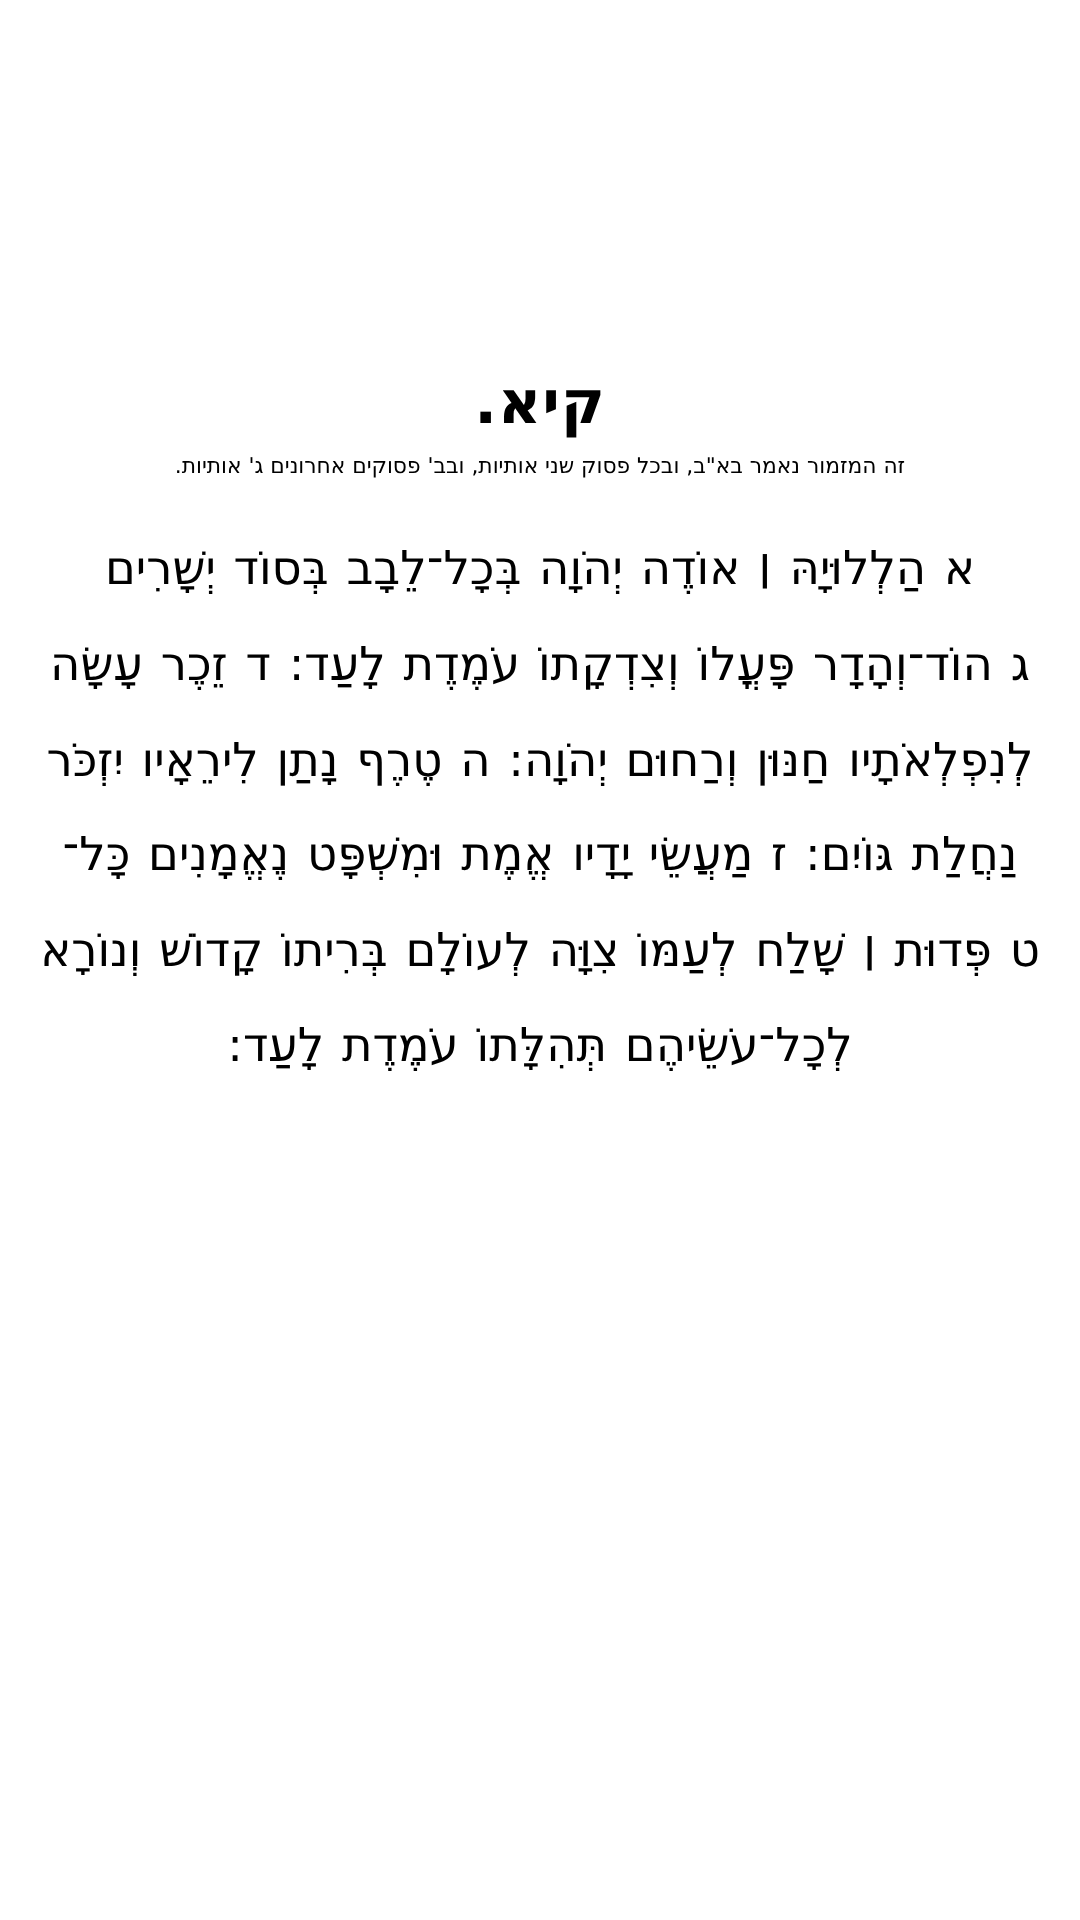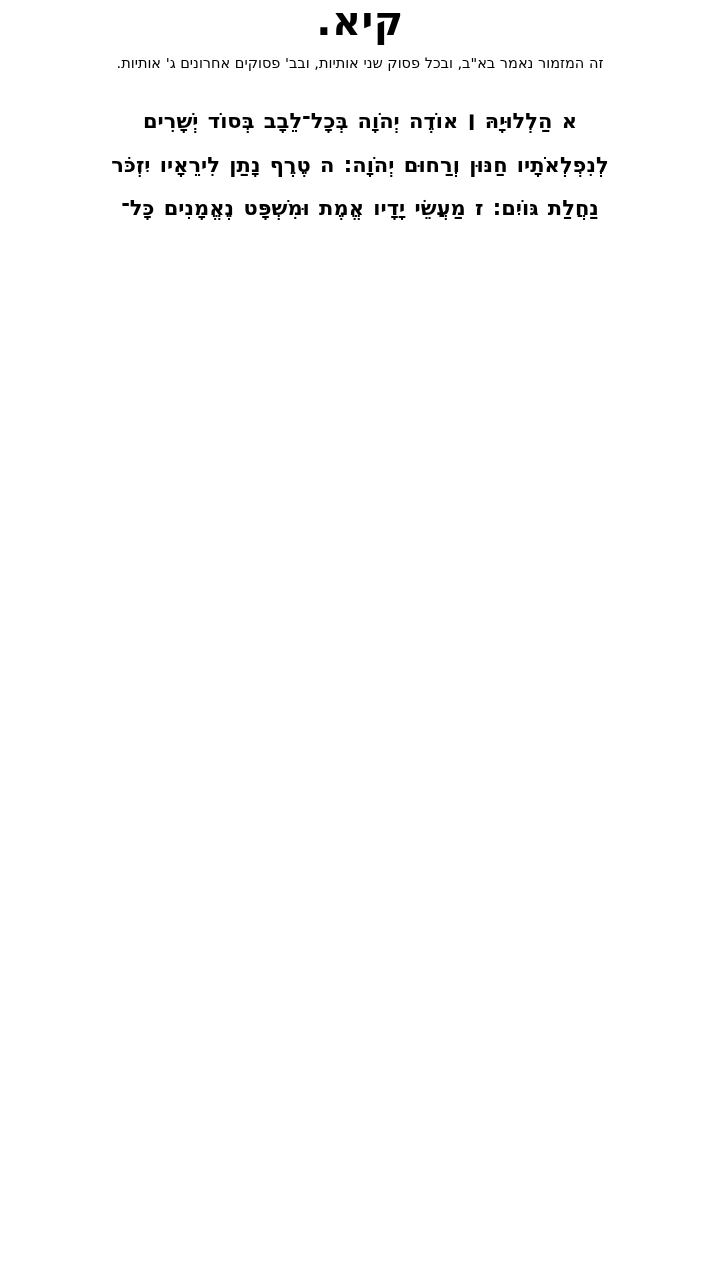--- a/index.html
+++ b/index.html
@@ -19,44 +19,45 @@
     height: 1280px;
     box-sizing: border-box;
     padding: 0 10px;
     position: relative;
   }
   .chapter-number {
     text-align: center;
     font-size: 40px;
     font-weight: bold;
     letter-spacing: 0.5px;
+    margin-top: 248px;
     line-height: 1.05;
     font-family: "DejaVu Sans", sans-serif;
   }
   .intro {
     margin-top: 10px;
     padding: 0 4px;
     font-size: 14.5px;
     line-height: 1.55;
     text-align: center;
     font-family: "DejaVu Sans", sans-serif;
   }
   .intro .intro-line {
     display: block;
     white-space: nowrap;
   }
   .body-text {
     margin-top: 26px;
     padding: 0 6px;
-    font-size: 21px;
+    font-size: 31px;
     line-height: 2.05;
     text-align: justify;
     text-align-last: center;
     font-family: "DejaVu Sans", sans-serif;
-    font-weight: bold;
+    font-weight: normal;
     letter-spacing: 0px;
     word-spacing: 2px;
   }
   .psalm-line {
     display: block;
     white-space: nowrap;
     text-align: center;
   }
 </style>
 </head>
@@ -65,17 +66,20 @@
 <div class="page">
 
   <div class="chapter-number">קיא.</div>
 
   <div class="intro">
     <span class="intro-line">זה המזמור נאמר בא"ב, ובכל פסוק שני אותיות, ובב' פסוקים אחרונים ג' אותיות.</span>
   </div>
 
   <div class="body-text">
     <span class="psalm-line">א הַלְלוּיָהּ ׀ אוֹדֶה יְהֹוָה בְּכָל־לֵבָב בְּסוֹד יְשָׁרִים</span>
+    <span class="psalm-line">ג הוֹד־וְהָדָר פָּעֳלוֹ וְצִדְקָתוֹ עֹמֶדֶת לָעַד: ד זֵכֶר עָשָׂה</span>
     <span class="psalm-line">לְנִפְלְאֹתָיו חַנּוּן וְרַחוּם יְהֹוָה: ה טֶרֶף נָתַן לִירֵאָיו יִזְכֹּר</span>
     <span class="psalm-line">נַחֲלַת גּוֹיִם: ז מַעֲשֵׂי יָדָיו אֱמֶת וּמִשְׁפָּט נֶאֱמָנִים כָּל־</span>
+    <span class="psalm-line">ט פְּדוּת ׀ שָׁלַח לְעַמּוֹ צִוָּה לְעוֹלָם בְּרִיתוֹ קָדוֹשׁ וְנוֹרָא</span>
+    <span class="psalm-line">לְכָל־עֹשֵׂיהֶם תְּהִלָּתוֹ עֹמֶדֶת לָעַד:</span>
   </div>
 
 </div>
 
 </body></html>

